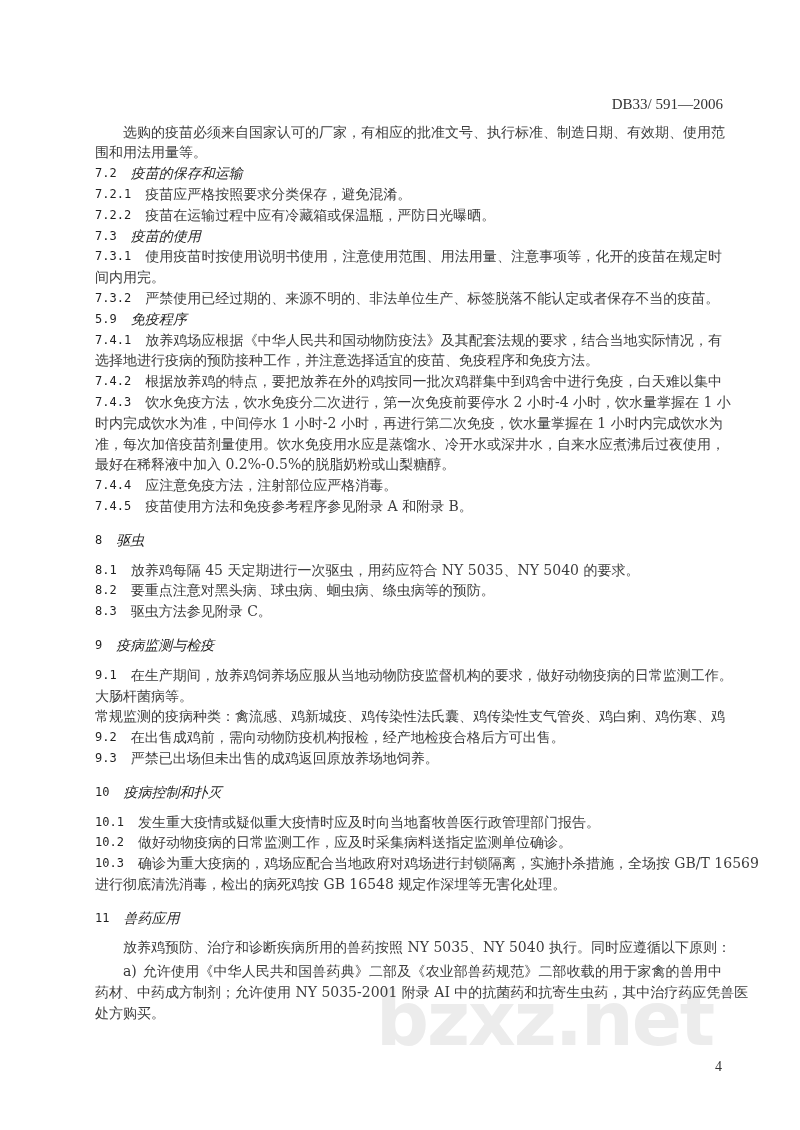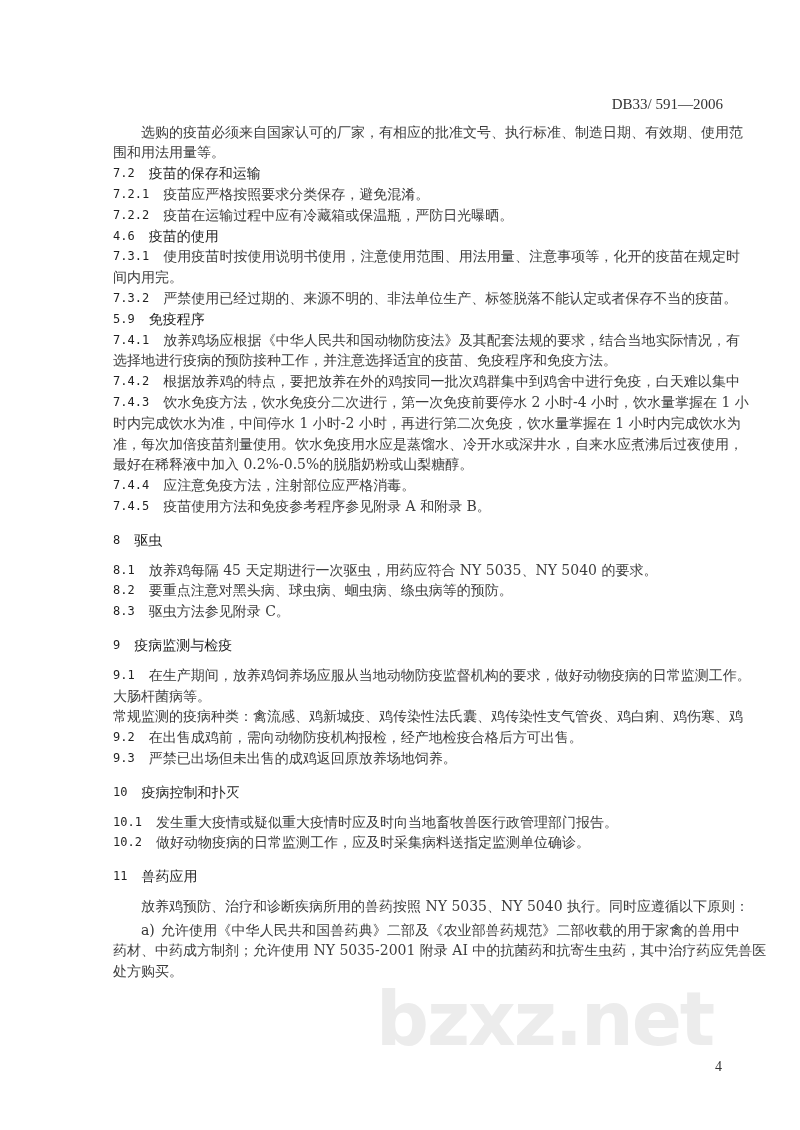--- a/index.html
+++ b/index.html
@@ -11,41 +11,41 @@
   .watermark {
     position: absolute; left: 376px; top: 982px; z-index: 0;
     font: bold 74px/1 "DejaVu Sans", sans-serif; letter-spacing: -2px;
     color: #ececec; white-space: nowrap;
   }
   .header {
     position: absolute; right: 77px; top: 95px; z-index: 1;
     font: 15px/18px "Liberation Serif", serif; color: #333333; white-space: nowrap;
   }
   .content {
-    position: absolute; left: 113px; top: 121.6px; width: 627px; z-index: 1;
+    position: absolute; left: 95px; top: 121.6px; width: 627px; z-index: 1;
     font: 14px/20.8px "DejaVu Serif", serif; color: #3d3d3d;
   }
   .line, .row, .heading { height: 20.8px; line-height: 20.8px; }
   .line {
     white-space: nowrap; text-align: justify; text-align-last: justify;
   }
   .line.last { text-align-last: left; }
   .first-indent { padding-left: 28px; }
   .row { display: flex; }
   .row .txt {
     flex: 1; min-width: 0; white-space: nowrap;
     text-align: justify; text-align-last: justify;
   }
   .row.last .txt { text-align-last: left; }
   .num {
     flex: none; margin-right: 14px;
     font: 12px/20.8px "DejaVu Sans Mono", monospace; color: #1f1f1f;
   }
   .heading { display: flex; white-space: nowrap; }
-  .heading .title { font-family: "DejaVu Sans", sans-serif; color: #1f1f1f; }
+  .heading .title { font-family: "DejaVu Sans", sans-serif; color: #1f1f1f; font-style: italic; }
   .heading.major { margin-top: 13px; margin-bottom: 9px; }
   .list-item { margin-top: 3px; }
   .list-item .label { flex: none; margin-right: 6px; color: #333333; }
   .page-number {
     position: absolute; right: 78px; top: 1058px; z-index: 1;
     font: 14px/18px "Liberation Serif", serif; color: #333333;
   }
 </style>
 </head>
 <body>
@@ -74,21 +74,21 @@
         </div>
     </div>
     <div>
       <div class="row last">
           <span class="num">7.2.2</span>
           <span class="txt">疫苗在运输过程中应有冷藏箱或保温瓶，严防日光曝晒。</span>
         </div>
     </div>
 
     <div class="heading">
-      <span class="num">4.6</span>
+      <span class="num">7.3</span>
       <span class="title">疫苗的使用</span>
     </div>
     <div>
       <div class="row">
           <span class="num">7.3.1</span>
           <span class="txt">使用疫苗时按使用说明书使用，注意使用范围、用法用量、注意事项等，化开的疫苗在规定时</span>
         </div>
       <div class="line last">间内用完。</div>
     </div>
     <div>
@@ -193,20 +193,27 @@
       <div class="row last">
           <span class="num">10.1</span>
           <span class="txt">发生重大疫情或疑似重大疫情时应及时向当地畜牧兽医行政管理部门报告。</span>
         </div>
     </div>
     <div>
       <div class="row last">
           <span class="num">10.2</span>
           <span class="txt">做好动物疫病的日常监测工作，应及时采集病料送指定监测单位确诊。</span>
         </div>
+    </div>
+    <div>
+      <div class="row">
+          <span class="num">10.3</span>
+          <span class="txt">确诊为重大疫病的，鸡场应配合当地政府对鸡场进行封锁隔离，实施扑杀措施，全场按 GB/T 16569</span>
+        </div>
+      <div class="line last">进行彻底清洗消毒，检出的病死鸡按 GB 16548 规定作深埋等无害化处理。</div>
     </div>
 
     <div class="heading major">
       <span class="num">11</span>
       <span class="title">兽药应用</span>
     </div>
     <div>
       <div class="line last first-indent">放养鸡预防、治疗和诊断疾病所用的兽药按照 NY 5035、NY 5040 执行。同时应遵循以下原则：</div>
     </div>
     <div class="list-item">

